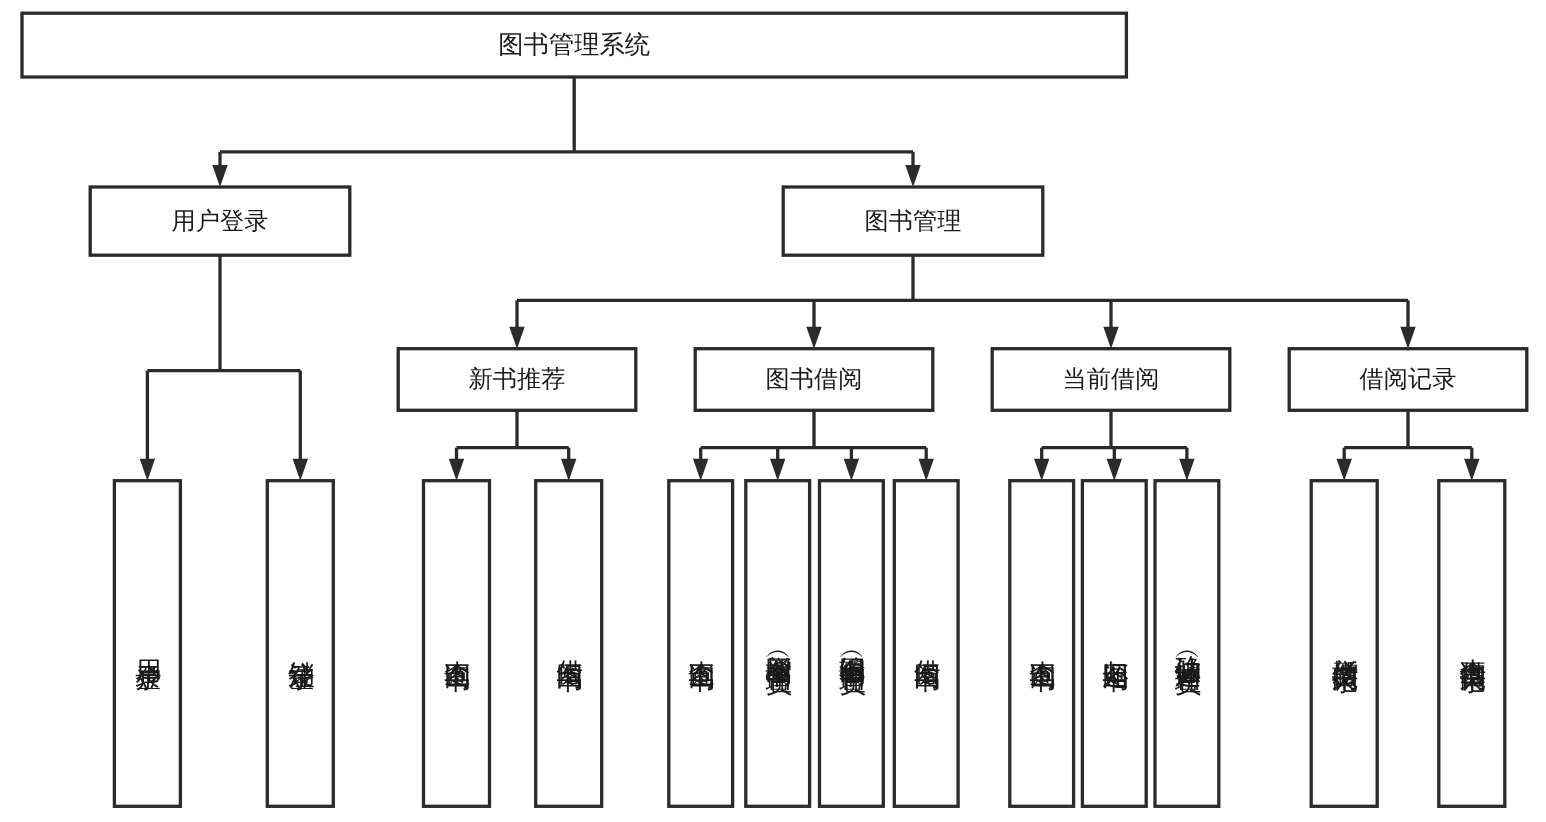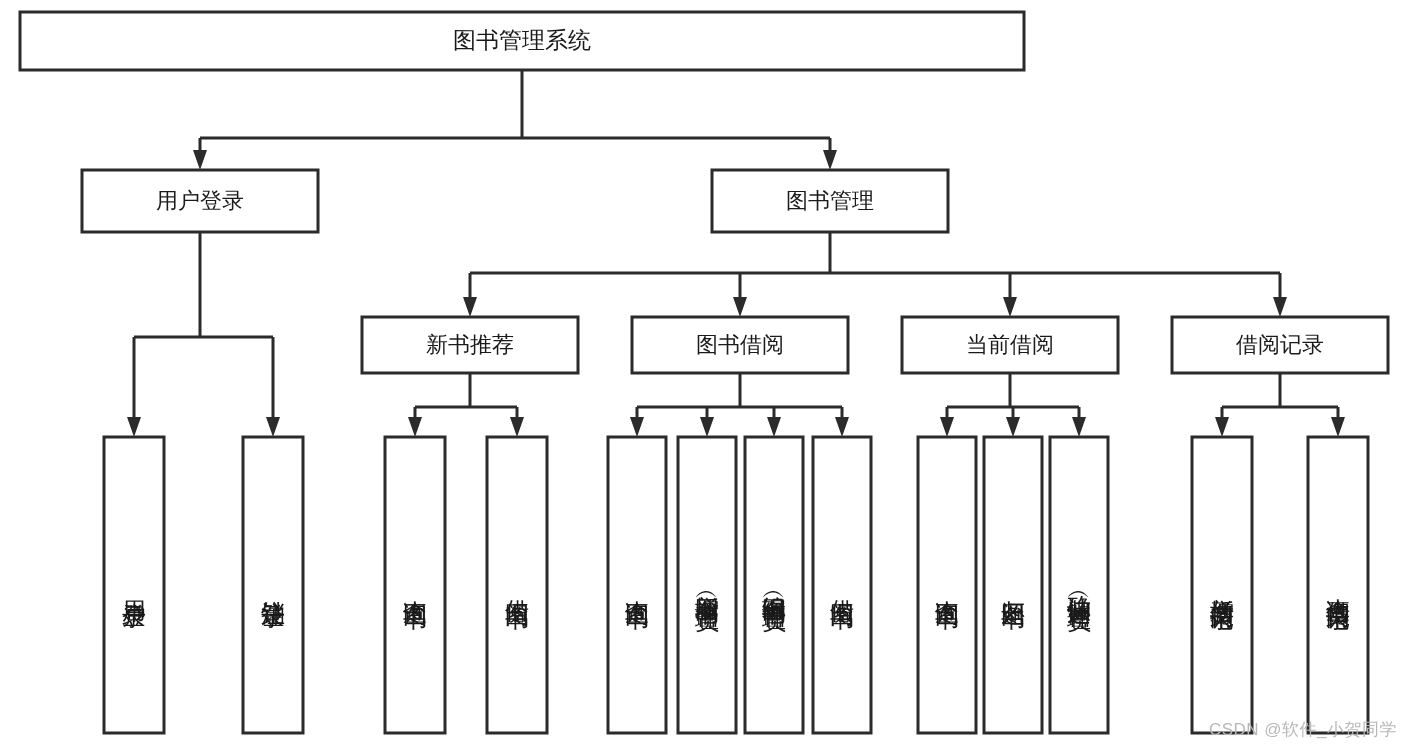--- a/index.html
+++ b/index.html
@@ -251,15 +251,14 @@
         <span class="leaf-label-v">确认归还（管理员）</span>
       </div>
       <div class="leaf-label-wrap" style="left: 1192px; top: 437px; width: 60px; height: 296px;">
         <span class="leaf-label-v">新增借阅记录</span>
       </div>
       <div class="leaf-label-wrap" style="left: 1308px; top: 437px; width: 60px; height: 296px;">
         <span class="leaf-label-v">查询借阅记录</span>
       </div>
     </div>
 
-  <div class="watermark">CSDN @软件_小贺同学</div>
 
 </div>
 
 </body></html>

